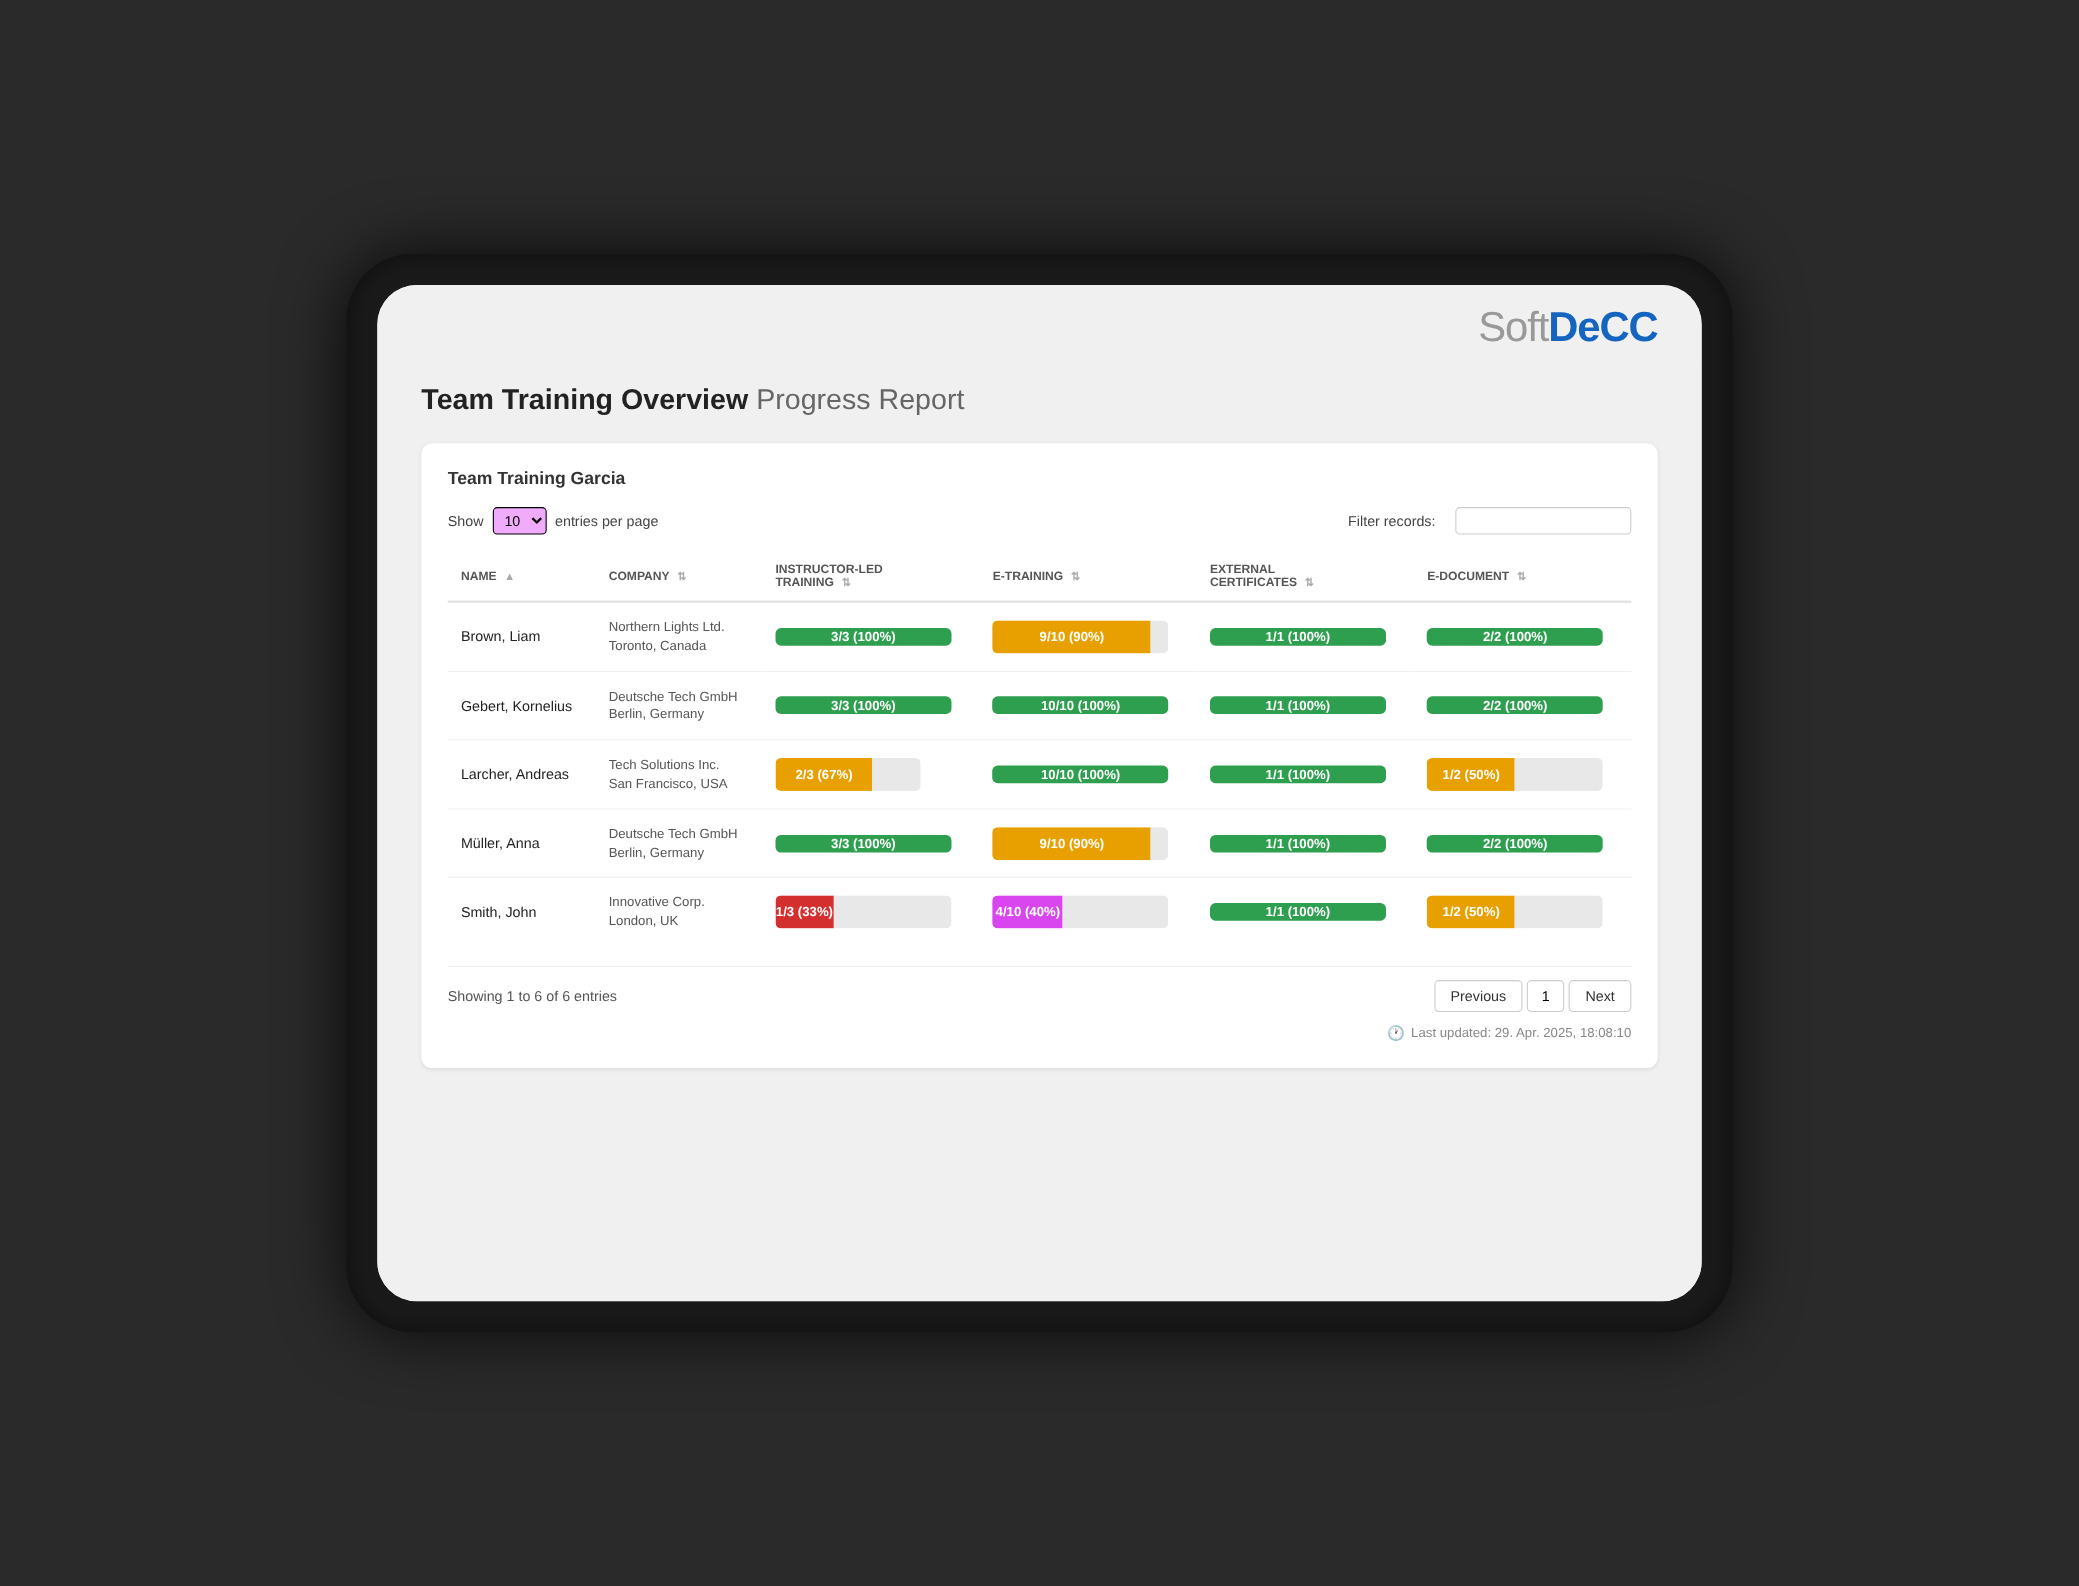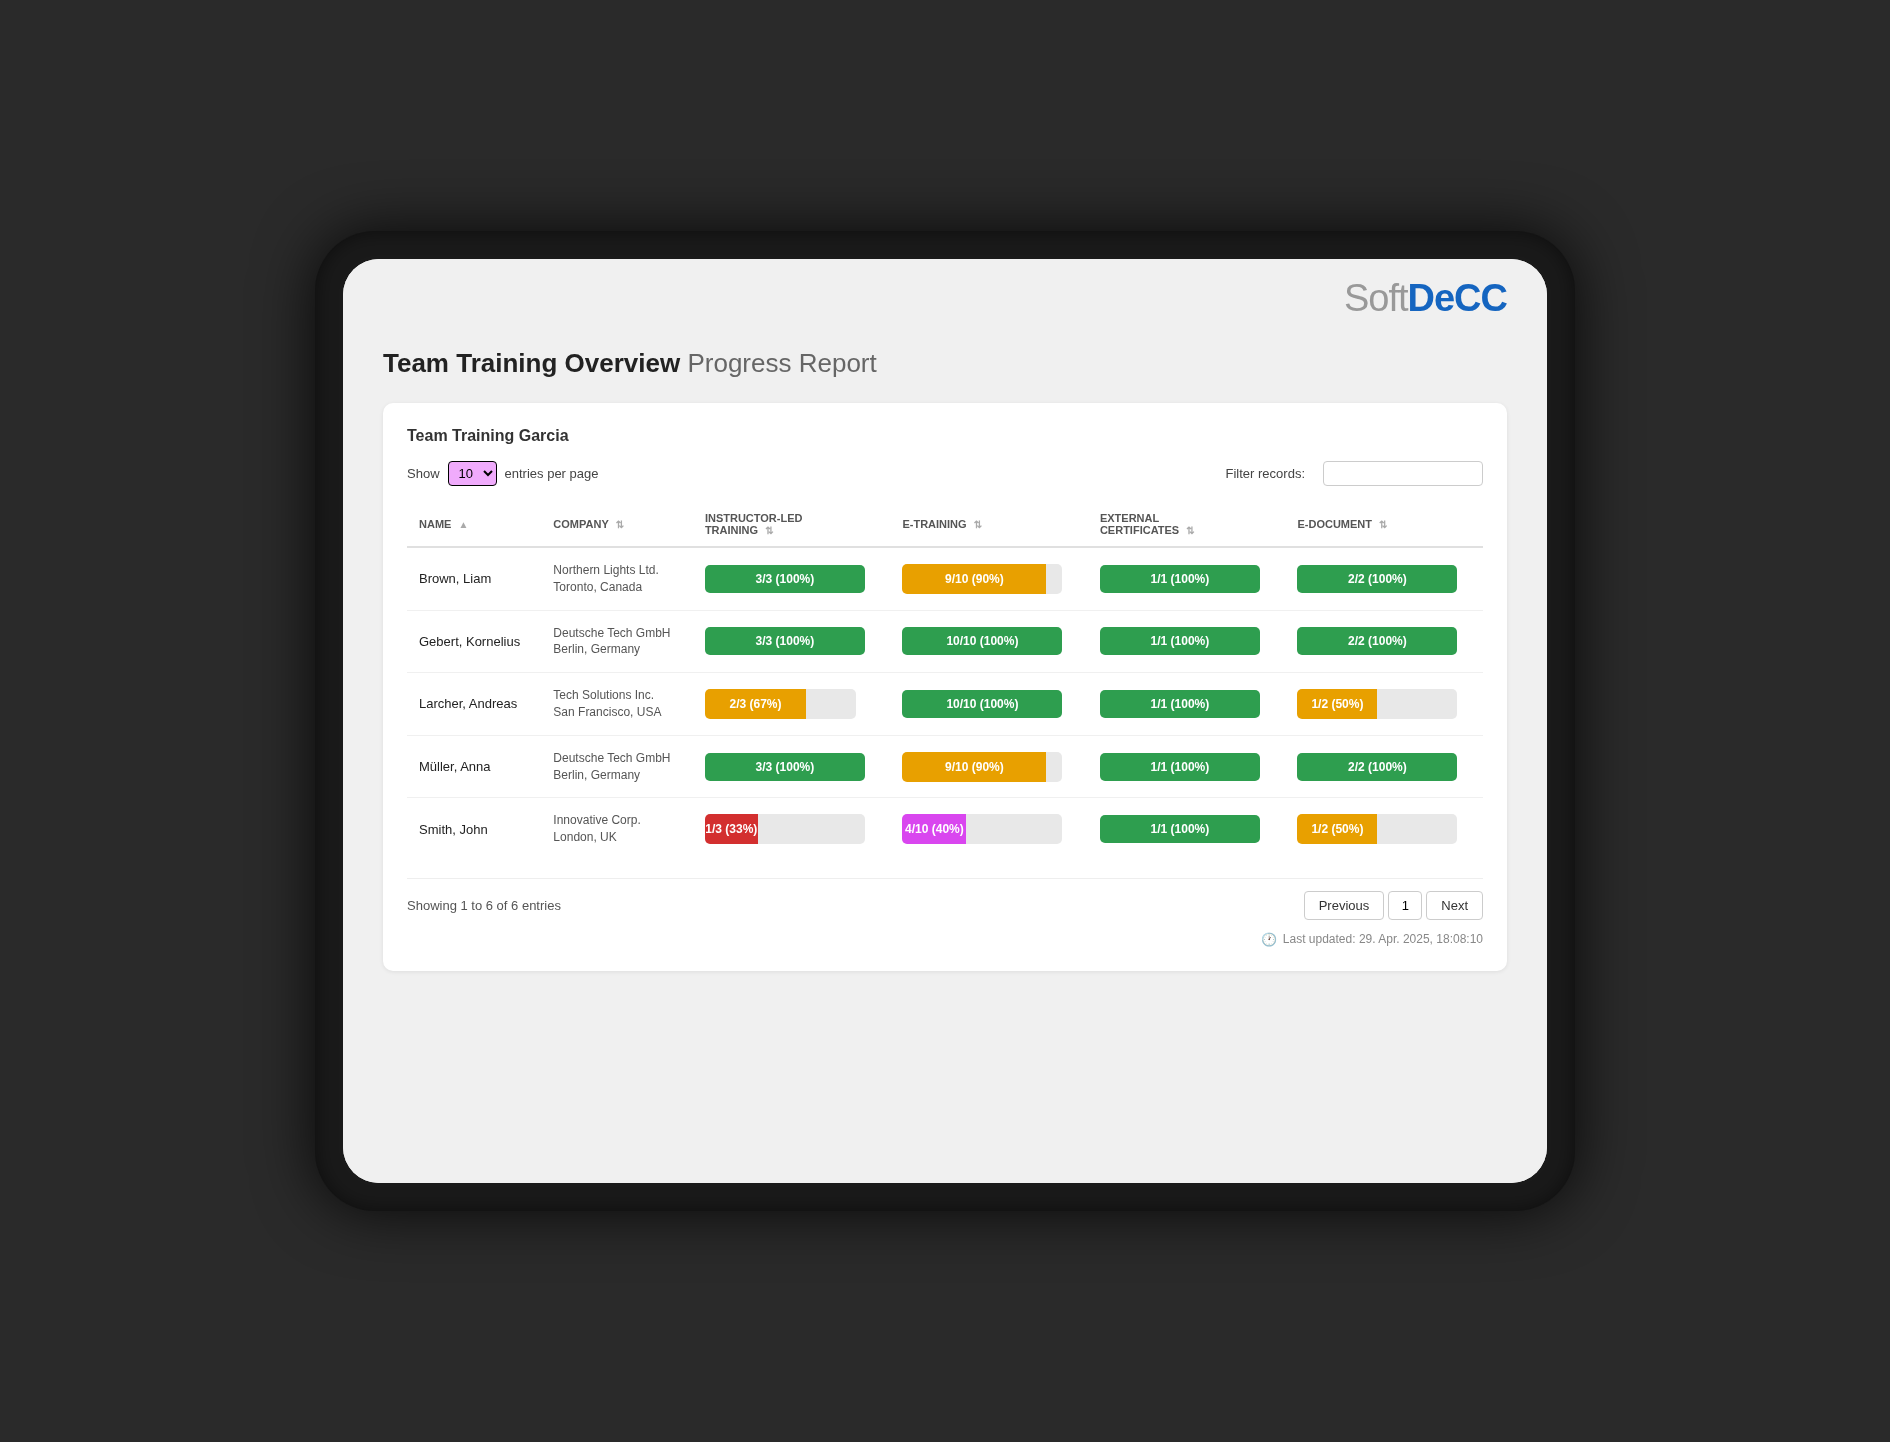--- a/index.html
+++ b/index.html
@@ -147,21 +147,21 @@
     }
     .company-cell {
       font-size: 12px;
       color: #555;
       line-height: 1.4;
     }
     .badge {
       display: inline-flex;
       align-items: center;
       justify-content: center;
-      height: 28px;
+      height: 16px;
       border-radius: 5px;
       font-size: 12px;
       font-weight: 700;
       color: #fff;
       padding: 0 14px;
       width: 160px;
     }
     .green { background-color: #2e9e4f; }
     .table-footer {
       display: flex;
@@ -283,21 +283,21 @@
                 <td class="company-cell">Deutsche Tech GmbH<br>Berlin, Germany</td>
                 <td><div class="badge green" style="background-color: rgb(46, 158, 79);">3/3 (100%)</div></td>
                 <td><div class="badge green" style="background-color: rgb(46, 158, 79);">10/10 (100%)</div></td>
                 <td><div class="badge green" style="background-color: rgb(46, 158, 79);">1/1 (100%)</div></td>
                 <td><div class="badge green" style="background-color: rgb(46, 158, 79);">2/2 (100%)</div></td>
               </tr>
               <tr>
                 <td class="name-cell">Larcher, Andreas</td>
                 <td class="company-cell">Tech Solutions Inc.<br>San Francisco, USA</td>
                 <td>
-                  <div class="progress-wrap" style="display: flex; width: 151px; height: 30px; border-radius: 5px; overflow: hidden;">
+                  <div class="progress-wrap" style="display: flex; width: 132px; height: 30px; border-radius: 5px; overflow: hidden;">
                     <div style="width: 67%; height: 100%; background: rgb(232, 160, 0); display: flex; align-items: center; justify-content: center; color: rgb(255, 255, 255); font-weight: 700; font-size: 12px;">2/3 (67%)</div>
                     <div style="flex: 1 1 0%; height: 100%; background: rgb(232, 232, 232);"></div>
                   </div>
                 </td>
                 <td><div class="badge green" style="background-color: rgb(46, 158, 79);">10/10 (100%)</div></td>
                 <td><div class="badge green" style="background-color: rgb(46, 158, 79);">1/1 (100%)</div></td>
                 <td>
                   <div class="progress-wrap" style="display: flex; width: 160px; height: 30px; border-radius: 5px; overflow: hidden;">
                     <div style="width: 50%; height: 100%; background: rgb(232, 160, 0); display: flex; align-items: center; justify-content: center; color: rgb(255, 255, 255); font-weight: 700; font-size: 12px;">1/2 (50%)</div>
                     <div style="flex: 1 1 0%; height: 100%; background: rgb(232, 232, 232);"></div>

